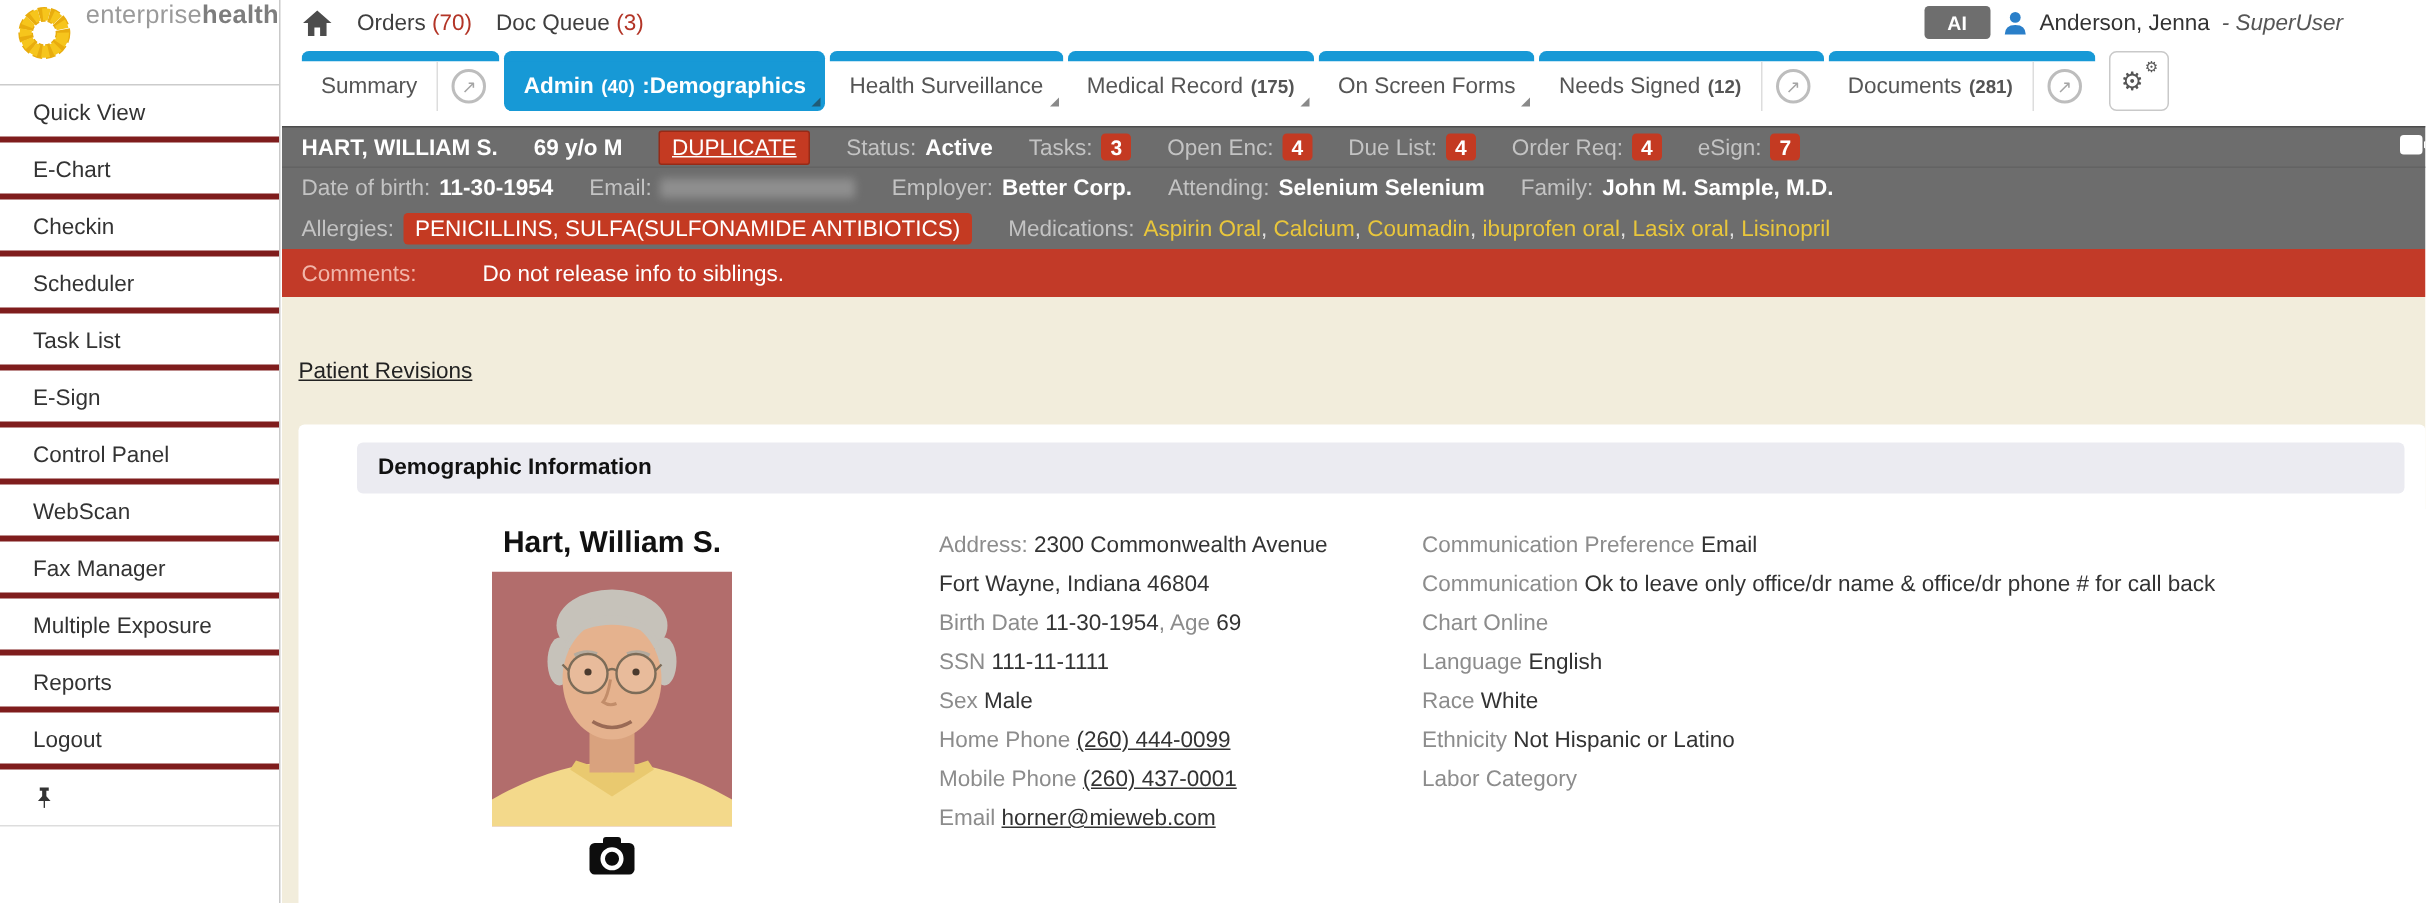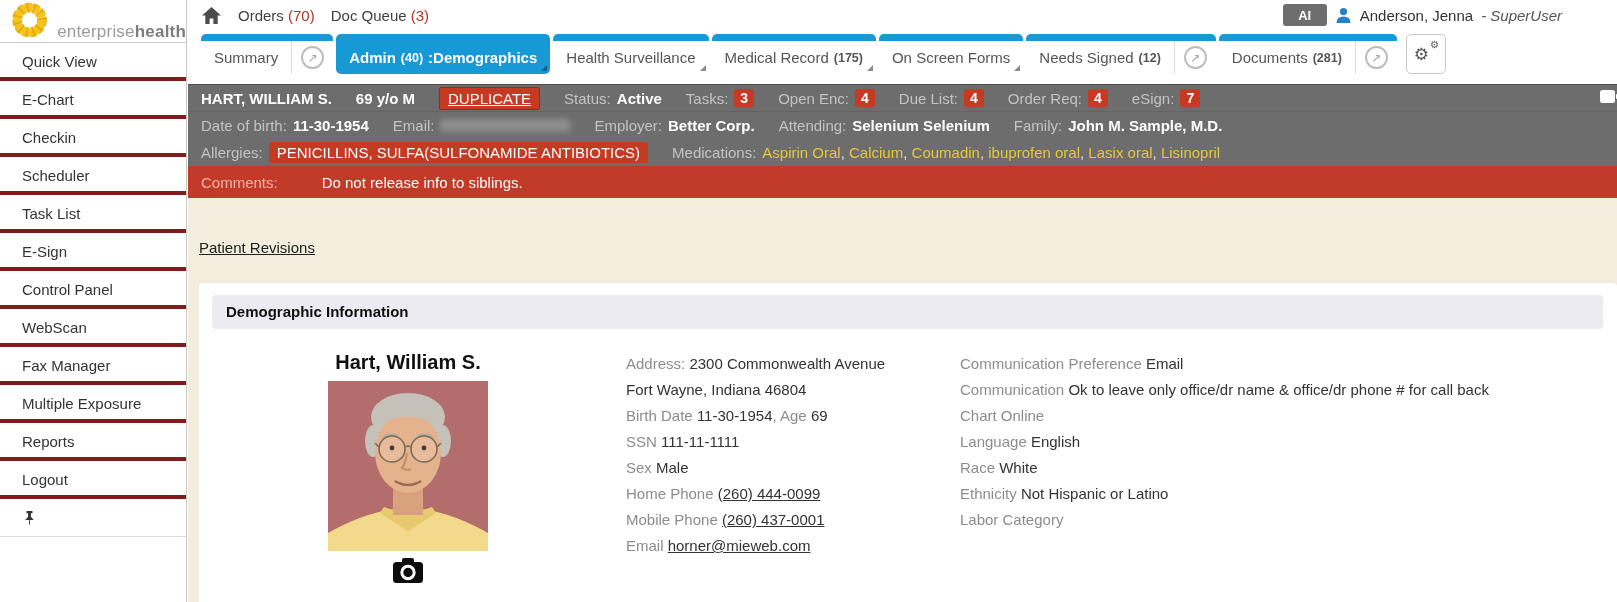--- a/index.html
+++ b/index.html
@@ -2,21 +2,21 @@
 <html><head>
 <meta charset="utf-8">
 <style>
   * { margin:0; padding:0; box-sizing:border-box; }
   html,body { width:1617px; height:602px; overflow:hidden; background:#fff;
     font-family:"Liberation Sans", sans-serif; font-size:15px; color:#333; }
 
   
   .sidebar { position:absolute; left:0; top:0; bottom:0; width:187px; background:#fff;
     border-right:1px solid #c9c9c9; z-index:5; }
-  .logo-box { height:43px; border-bottom:1px solid #ccc; display:flex; align-items:flex-end; padding-left:10px; }
+  .logo-box { height:57px; border-bottom:1px solid #ccc; display:flex; align-items:flex-start; padding-left:10px; }
   .logo-text { margin-left:8px; font-size:17px; color:#9a9a9a; letter-spacing:0.2px; }
   .logo-text b { color:#7d7d7d; }
   .side-item { height:38px; line-height:37px; padding-left:22px; border-bottom:4px solid #7f1d1d;
     color:#333; cursor:pointer; }
   .side-pin { height:38px; display:flex; align-items:center; padding-left:22px; border-bottom:1px solid #ddd; cursor:pointer; }
 
   
   .main { margin-left:188px; }
 
   .topbar { height:30px; display:flex; align-items:center; padding:0 55px 0 13px; gap:16px; }
@@ -68,28 +68,28 @@
   
   .comments-bar { background:#c23a28; color:#fff; height:32px; display:flex; align-items:center;
     padding-left:13px; }
   .comments-label { color:#f1b5a9; margin-right:44px; }
 
   
   .content { background:#f2eddc; height:406px; padding:41px 0 0 11px; }
   .revisions { display:inline-block; color:#222; text-decoration:underline; cursor:pointer; margin-bottom:27px; }
   .panel { background:#fff; border-radius:4px 4px 0 0; padding:12px 0 0 13px; height:330px; }
   .panel-head { background:#ebebf1; border-radius:4px; height:34px; line-height:34px;
-    padding-left:14px; font-weight:bold; color:#111; margin-right:14px; }
+    padding-left:14px; font-weight:bold; color:#111; margin-right:14px;margin-left:26px; }
   .panel-body { display:flex; padding-top:22px; }
   .photo-col { margin-left:110px; width:172px; text-align:center; flex:0 0 auto; }
   .pt-name { font-size:20px; font-weight:bold; color:#111; margin-bottom:7px; white-space:nowrap; }
   .photo-frame { width:160px; height:170px; margin:0 auto; display:block; }
   .cam-btn { margin-top:7px; display:inline-block; cursor:pointer; }
   .demo-left { margin-left:132px; width:302px; line-height:26px; flex:0 0 auto; }
-  .demo-right { margin-left:32px; line-height:26px; flex:1; }
+  .demo-right { margin-left:20px; line-height:26px; flex:1; }
   .dlabel { color:#8c8c8c; }
   .dval { color:#333; }
   .dlink { color:#333; text-decoration:underline; cursor:pointer; }
 </style>
 </head>
 <body>
 
 <div class="sidebar">
   <div class="logo-box">
     <svg width="44" height="44" viewBox="0 0 44 44">

